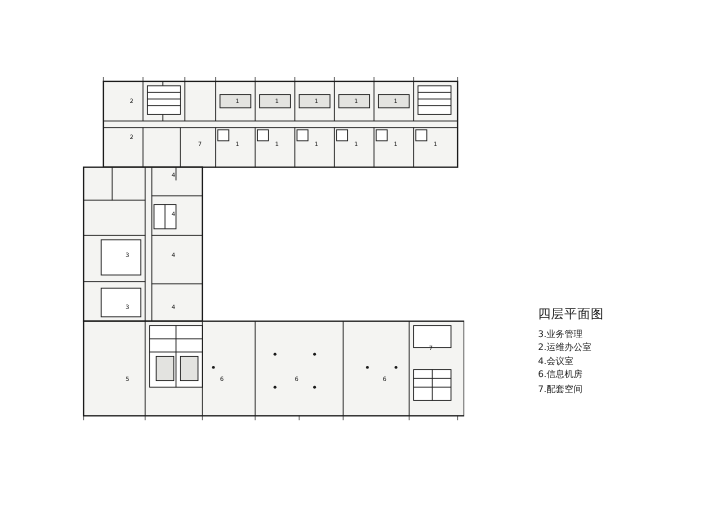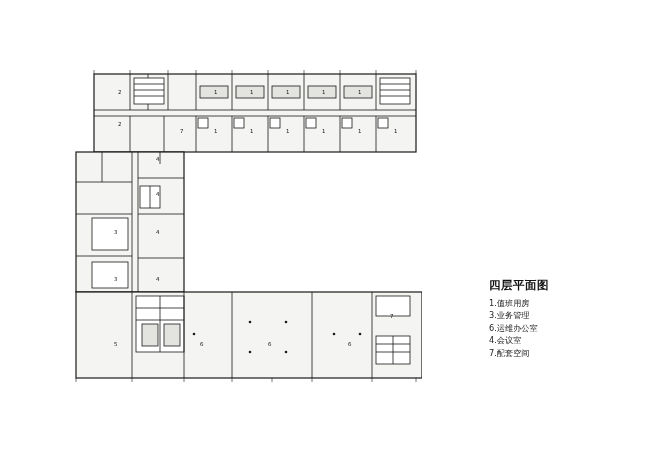--- a/index.html
+++ b/index.html
@@ -23,21 +23,21 @@
   }
   
   #legend {
     position: absolute;
     left: 489px;
     top: 278px;
     width: 120px;
   }
   #legend .legend-title {
     font-size: 11.5px;
-    font-weight: bold;
+    font-weight: normal;
     color: #111111;
     letter-spacing: 0.5px;
     margin-bottom: 5px;
     line-height: 14px;
   }
   #legend .legend-item {
     font-size: 8.2px;
     color: #222222;
     line-height: 12.4px;
     white-space: nowrap;
@@ -220,20 +220,20 @@
         <text class="roomnum" x="128" y="300">6</text>
         <text class="roomnum" x="196" y="300">6</text>
         <text class="roomnum" x="276" y="300">6</text>
         <text class="roomnum" x="318" y="272">7</text>
       </g>
     </svg>
   </div>
 
   <div id="legend">
     <div class="legend-title">四层平面图</div>
-    <div class="legend-item">1.值班用房</div>
     <div class="legend-item">3.业务管理</div>
-    <div class="legend-item">6.运维办公室</div>
+    <div class="legend-item">2.运维办公室</div>
     <div class="legend-item">4.会议室</div>
+    <div class="legend-item">6.信息机房</div>
     <div class="legend-item">7.配套空间</div>
   </div>
 
 </div>
 
 </body></html>

